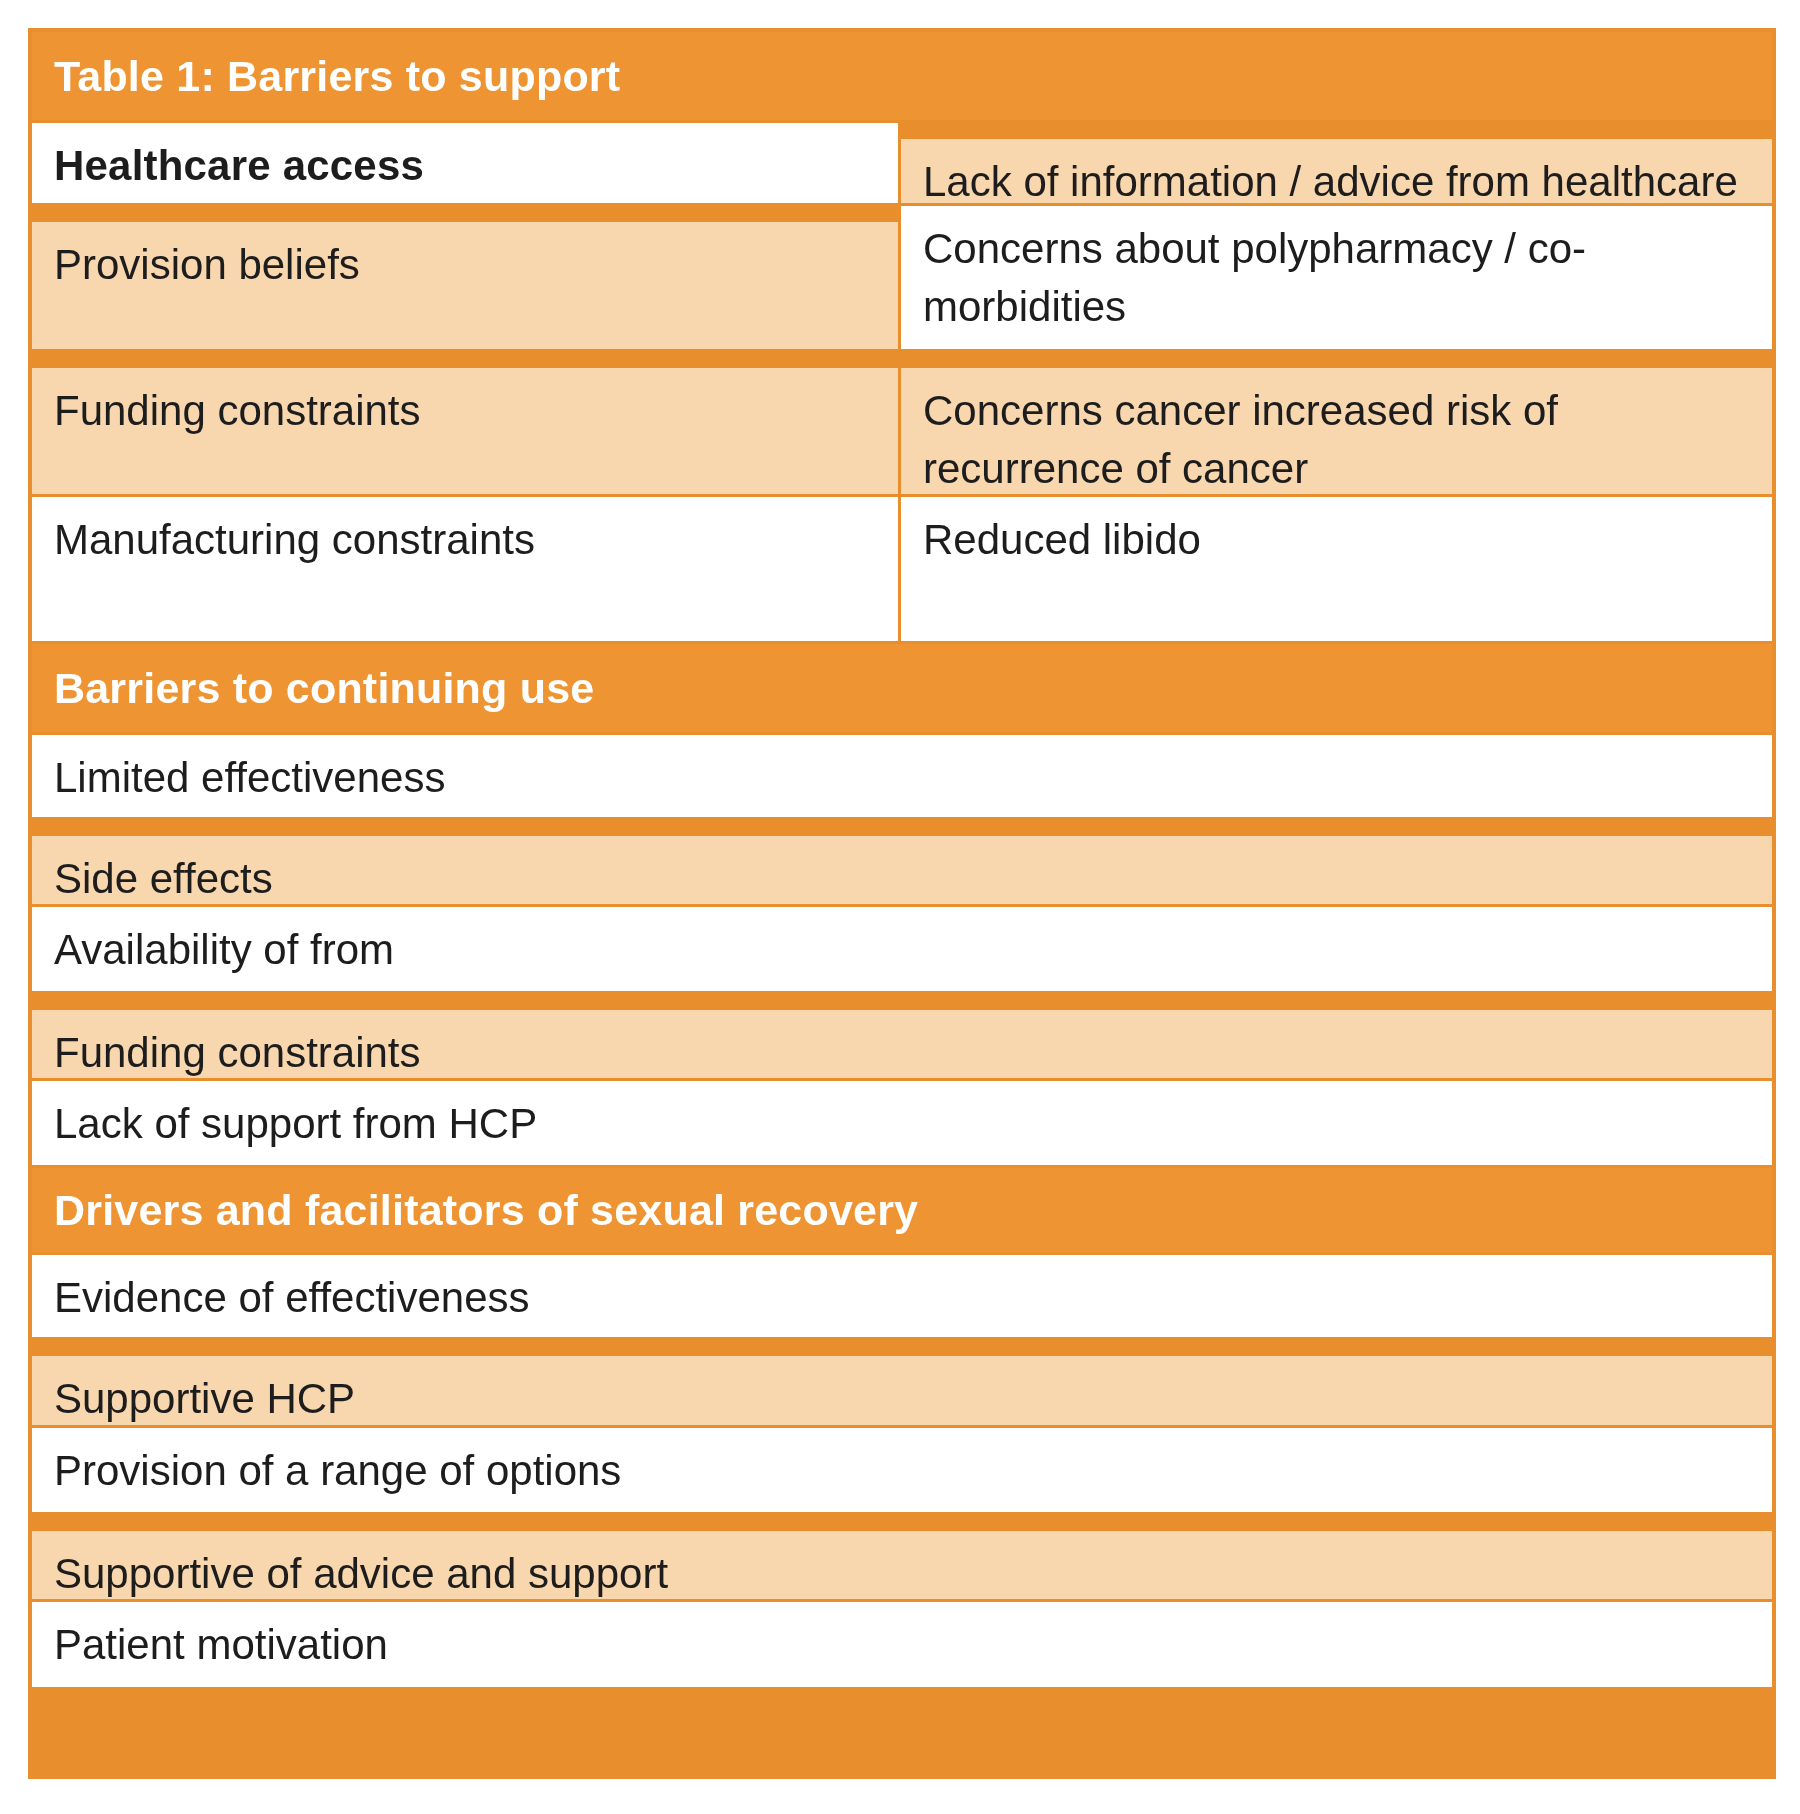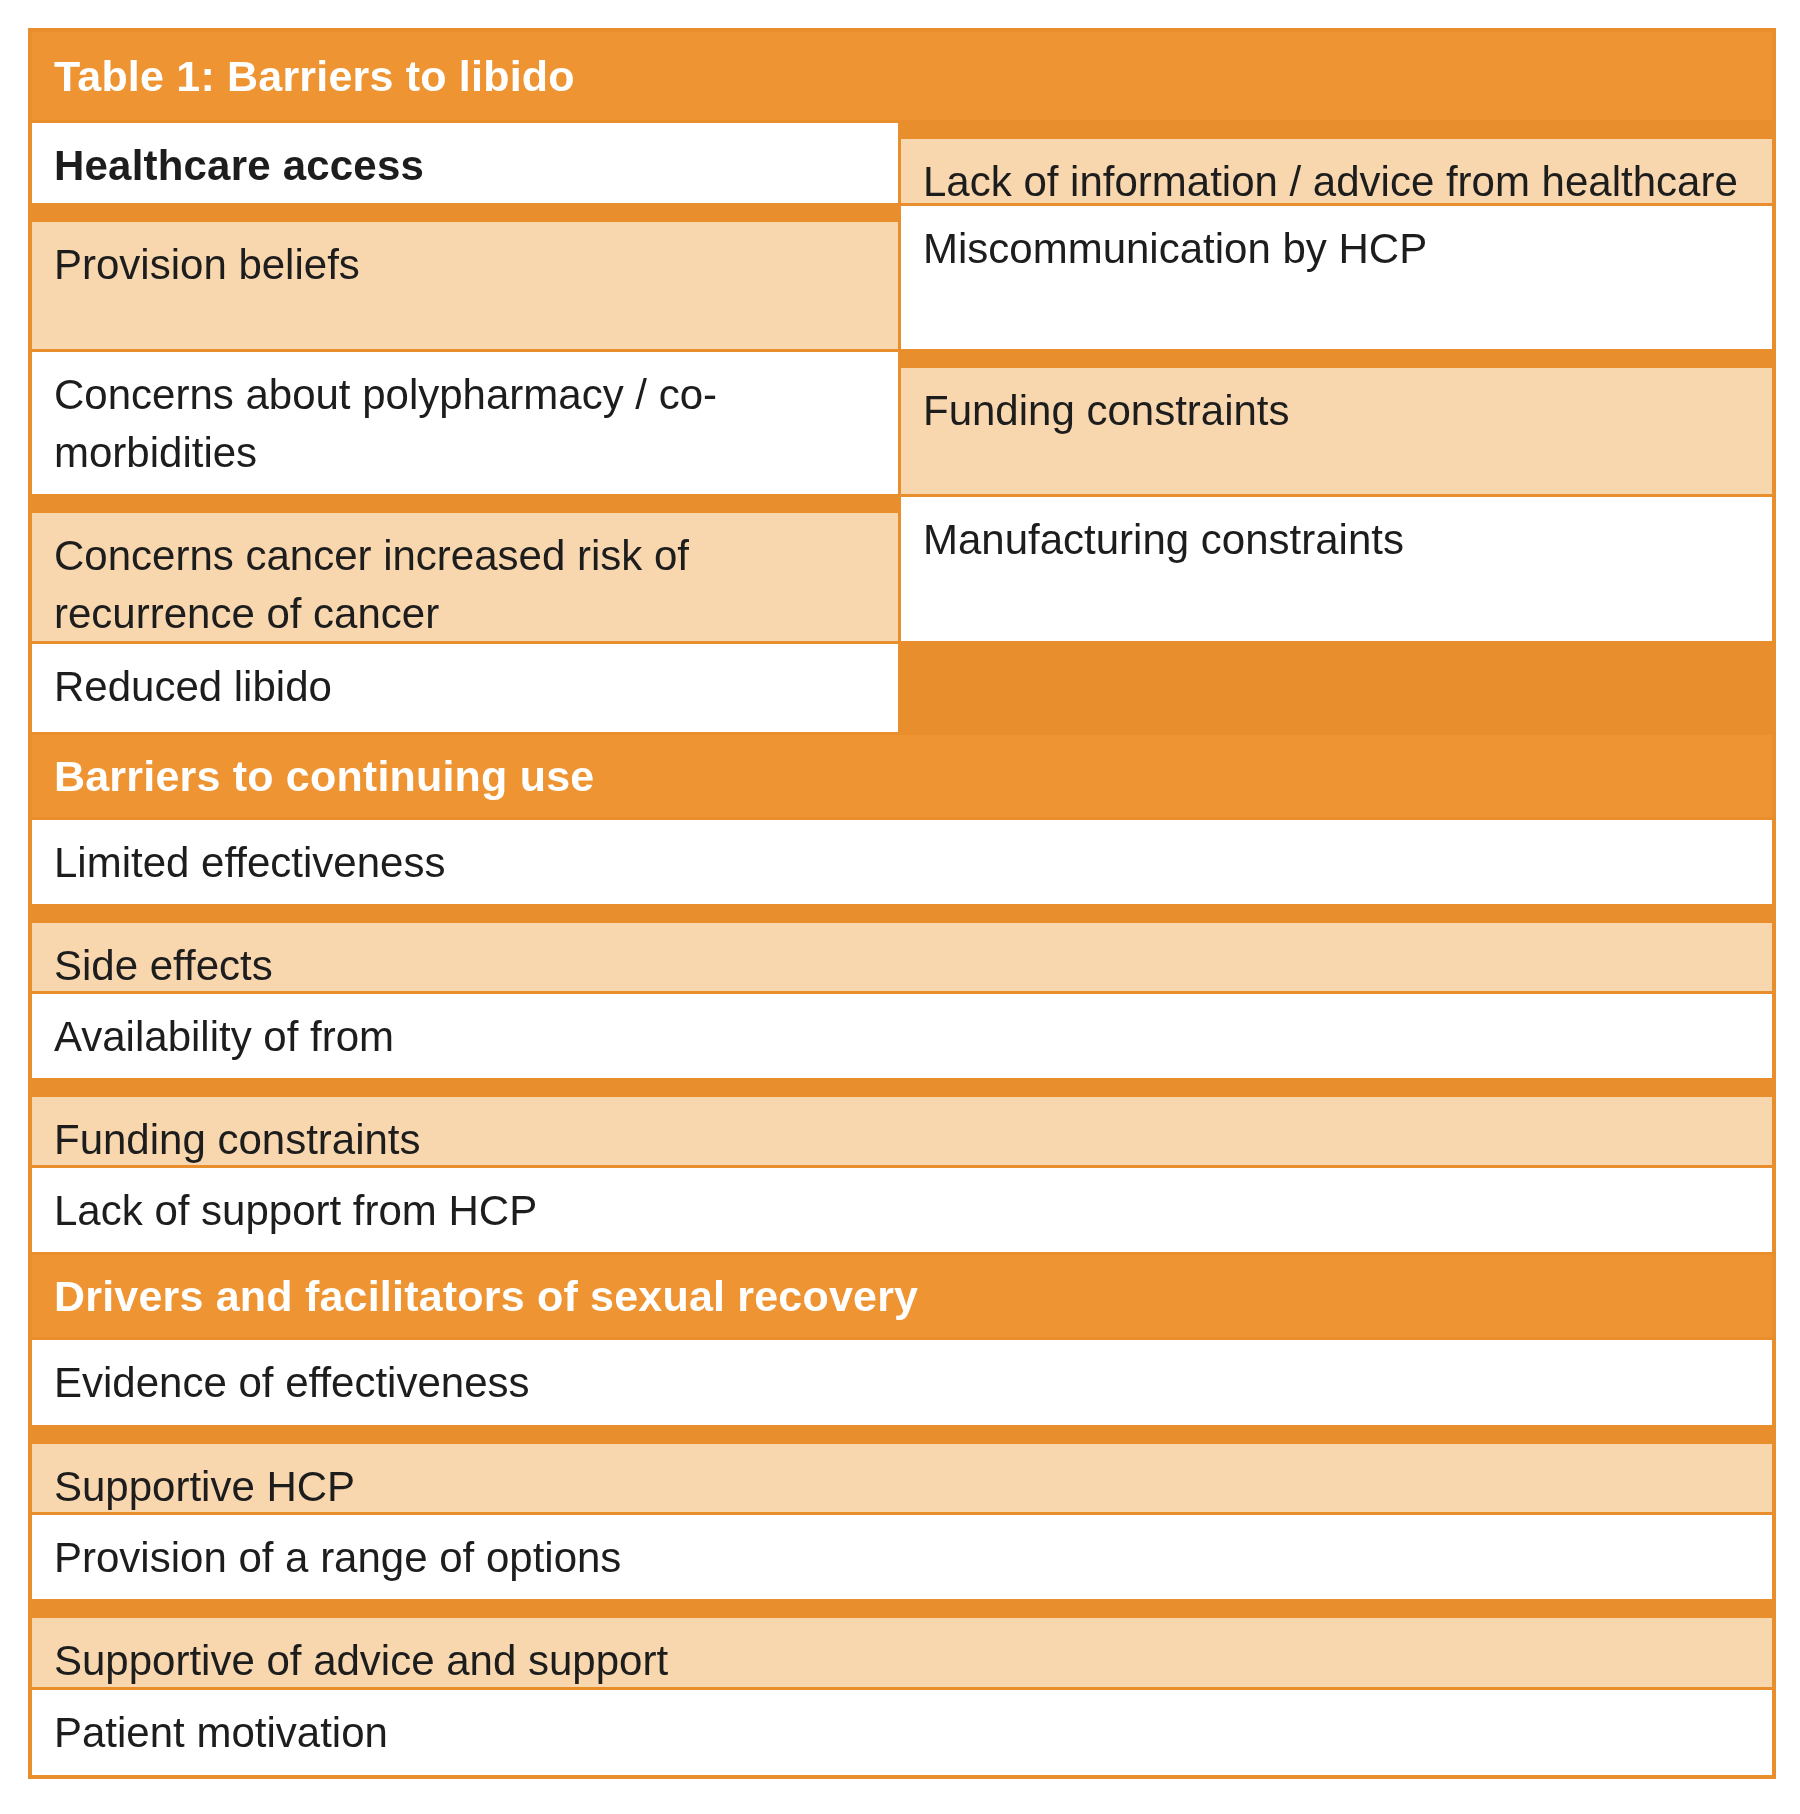--- a/index.html
+++ b/index.html
@@ -58,28 +58,27 @@
 
   .span2 {
     grid-column: 1 / -1;
   }
 </style>
 </head>
 <body style="background: rgb(255, 255, 255);">
 
 <div class="table-wrap">
 
-  <div class="band">Table 1: Barriers to libido</div>
+  <div class="band">Table 1: Barriers to support</div>
 
   <div class="cell bold">Healthcare access</div>
 
   <div class="cell alt">Lack of information / advice from healthcare practitioner (HCP)</div>
   <div class="cell alt">Provision beliefs</div>
 
-  <div class="cell">Miscommunication by HCP</div>
   <div class="cell">Concerns about polypharmacy / co-morbidities</div>
 
   <div class="cell alt">Funding constraints</div>
   <div class="cell alt">Concerns cancer increased risk of recurrence of cancer</div>
 
   <div class="cell">Manufacturing constraints</div>
   <div class="cell">Reduced libido</div>
 
   <div class="band">Barriers to continuing use</div>
 

